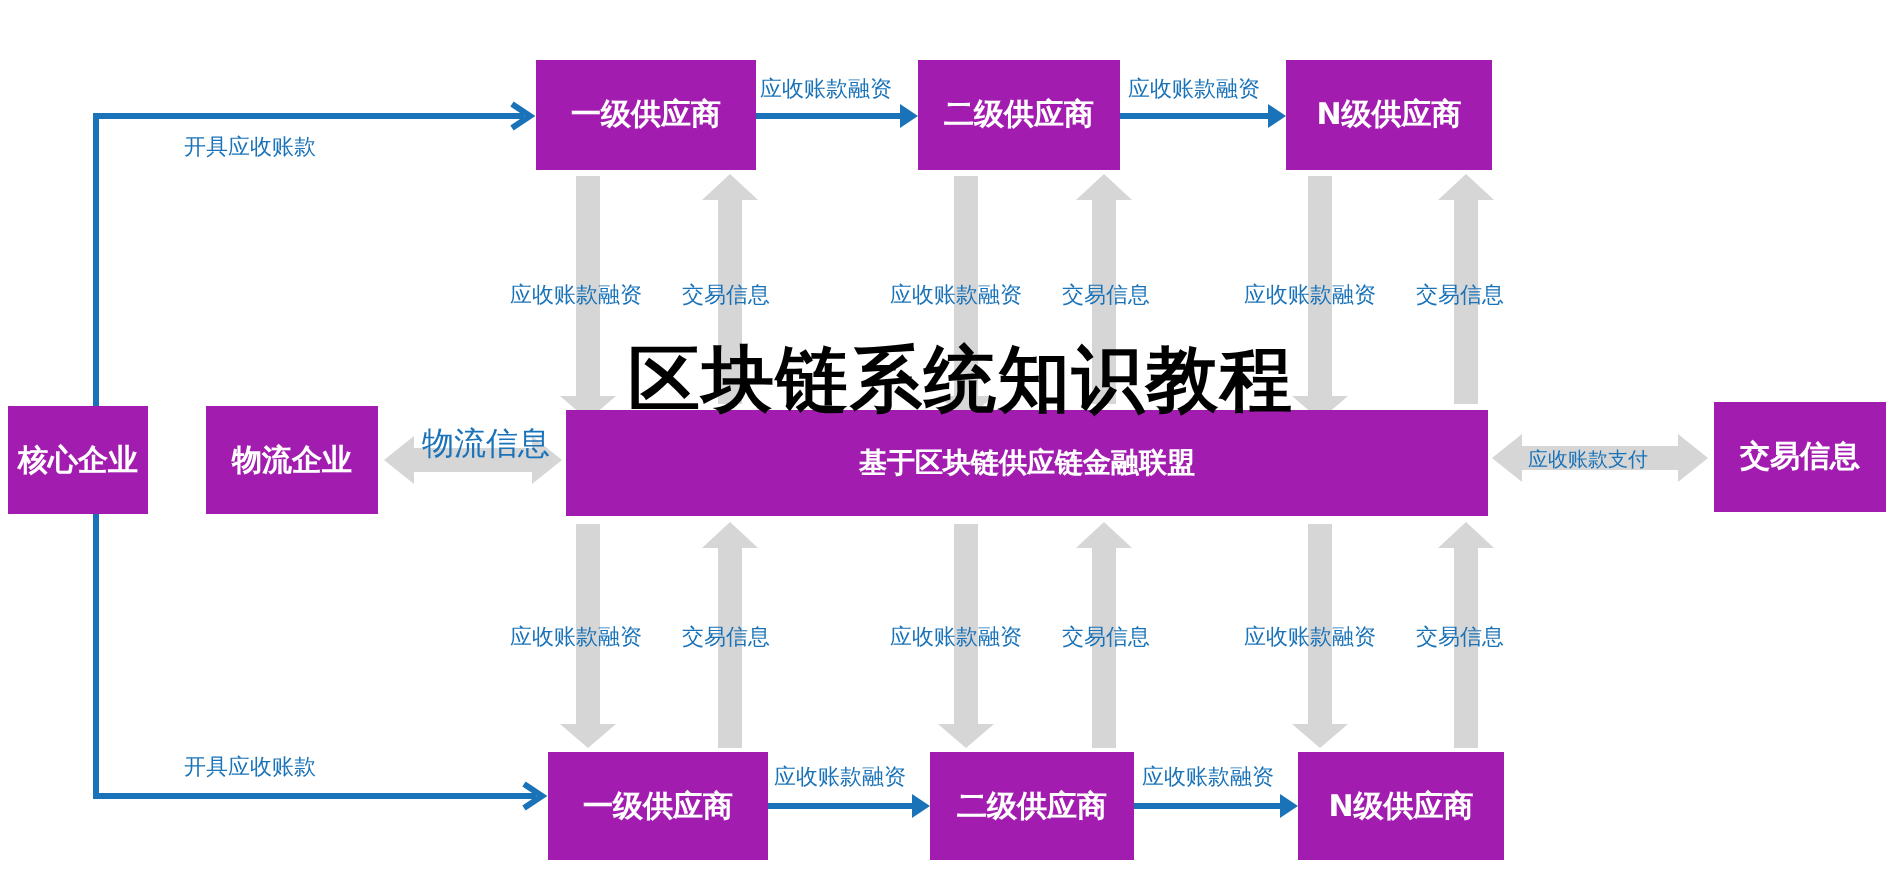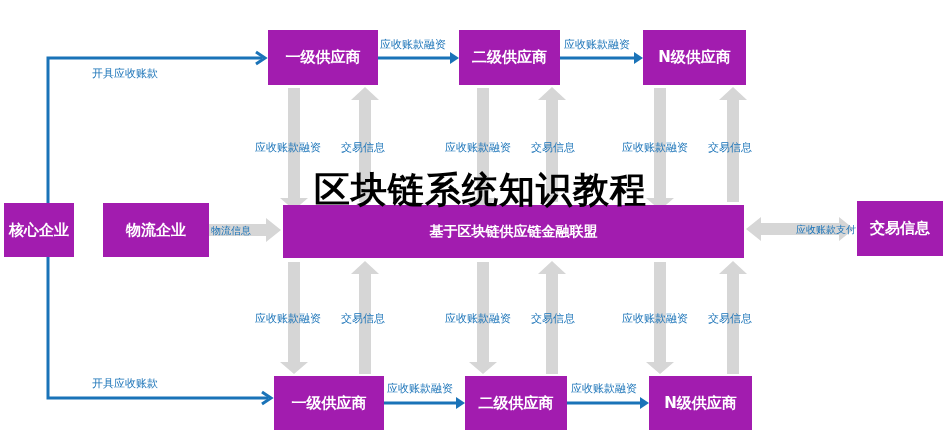--- a/index.html
+++ b/index.html
@@ -78,21 +78,21 @@
 <div class="box" style="left:459px;top:30px;width:101px;height:55px;">
     <span>二级供应商</span>
   </div>
 <div class="box" style="left:643px;top:30px;width:103px;height:55px;">
     <span>N级供应商</span>
   </div>
 
 <div class="box" style="left:4px;top:203px;width:70px;height:54px;">
     <span>核心企业</span>
   </div>
-<div class="box" style="left:103px;top:203px;width:106px;height:54px;">
+<div class="box" style="left:103px;top:203px;width:86px;height:54px;">
     <span>物流企业</span>
   </div>
 <div class="box" style="left:283px;top:205px;width:461px;height:53px;font-size:14px;padding-top:0px;">
     <span style="margin-top:0;">基于区块链供应链金融联盟</span>
   </div>
 <div class="box" style="left:857px;top:201px;width:86px;height:55px;">
     <span>交易信息</span>
   </div>
 
 <div class="box" style="left:274px;top:376px;width:110px;height:54px;">
@@ -104,22 +104,22 @@
 <div class="box" style="left:649px;top:376px;width:103px;height:54px;">
     <span>N级供应商</span>
   </div>
 
 <div class="lbl" style="left:92px;top:66px;">开具应收账款</div>
 <div class="lbl" style="left:92px;top:376px;">开具应收账款</div>
 <div class="lbl" style="left:380px;top:37px;">应收账款融资</div>
 <div class="lbl" style="left:564px;top:37px;">应收账款融资</div>
 <div class="lbl" style="left:387px;top:381px;">应收账款融资</div>
 <div class="lbl" style="left:571px;top:381px;">应收账款融资</div>
-<div class="lbl" style="left:211px;top:224px;font-size:10px;">物流信息</div>
-<div class="lbl" style="left:796px;top:223px;font-size:10px;">应收账款支付</div>
+<div class="lbl" style="left:211px;top:212px;font-size:16px;">物流信息</div>
+<div class="lbl" style="left:764px;top:223px;font-size:10px;">应收账款支付</div>
 
 <div class="lbl" style="left:255px;top:140px;">应收账款融资</div>
 <div class="lbl" style="left:341px;top:140px;">交易信息</div>
 <div class="lbl" style="left:445px;top:140px;">应收账款融资</div>
 <div class="lbl" style="left:531px;top:140px;">交易信息</div>
 <div class="lbl" style="left:622px;top:140px;">应收账款融资</div>
 <div class="lbl" style="left:708px;top:140px;">交易信息</div>
 
 <div class="lbl" style="left:255px;top:311px;">应收账款融资</div>
 <div class="lbl" style="left:341px;top:311px;">交易信息</div>

